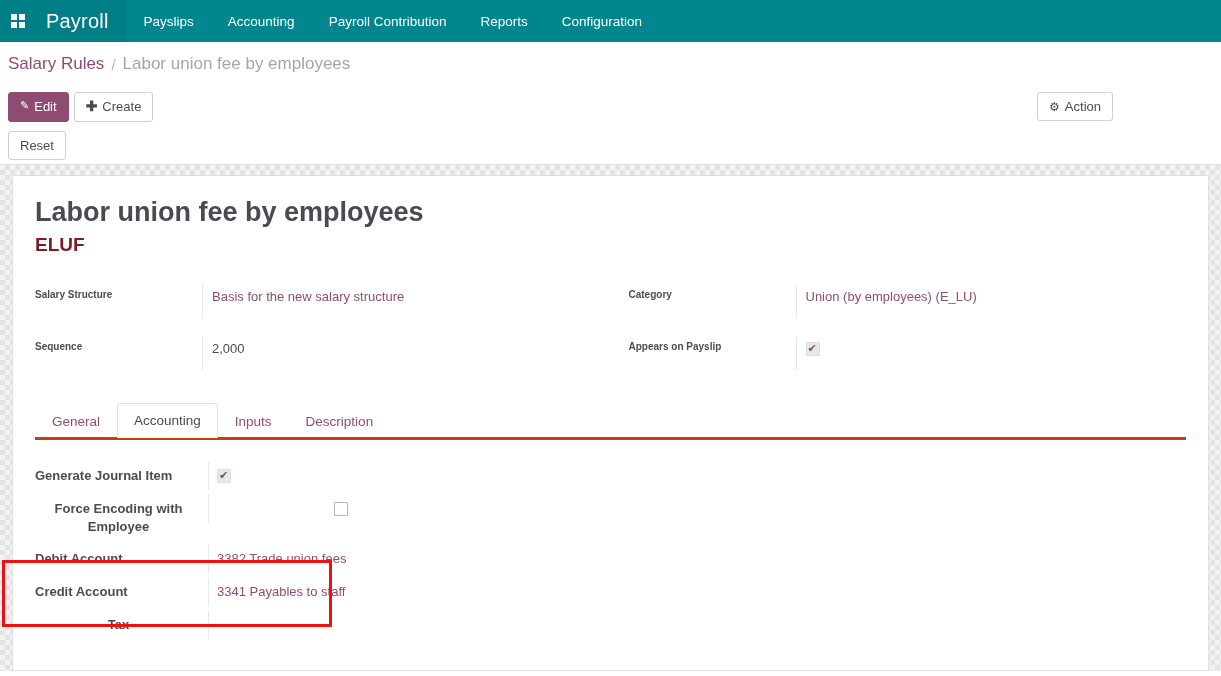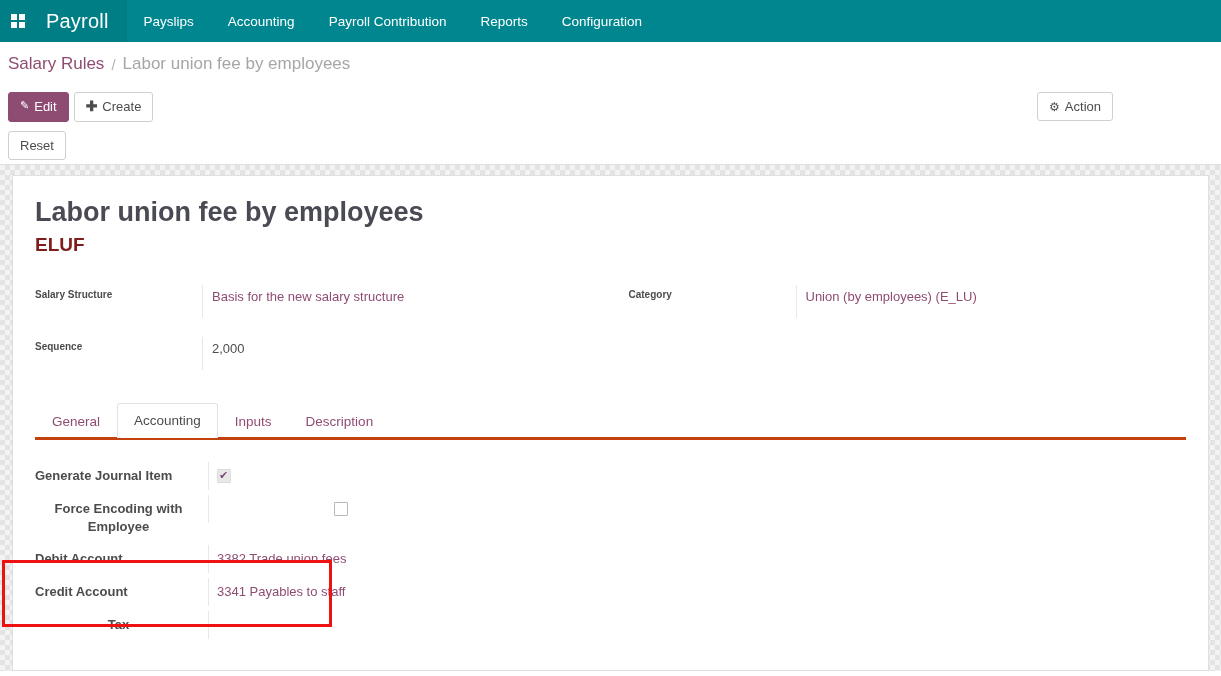--- a/index.html
+++ b/index.html
@@ -352,20 +352,26 @@
         </div>
       </div>
 
       <div class="fgroup">
         <div class="frow">
           <div class="flabel">Category</div>
           <div class="fvalue">
             <span class="flink">Union (by employees) (E_LU)</span>
           </div>
         </div>
+        <div class="frow">
+          <div class="flabel">Appears on Payslip</div>
+          <div class="fvalue">
+            <span class="cbox checked"></span>
+          </div>
+        </div>
       </div>
     </div>
 
     <div class="tabs">
       <div class="tab">General</div>
       <div class="tab active">Accounting</div>
       <div class="tab">Inputs</div>
       <div class="tab">Description</div>
     </div>
 

